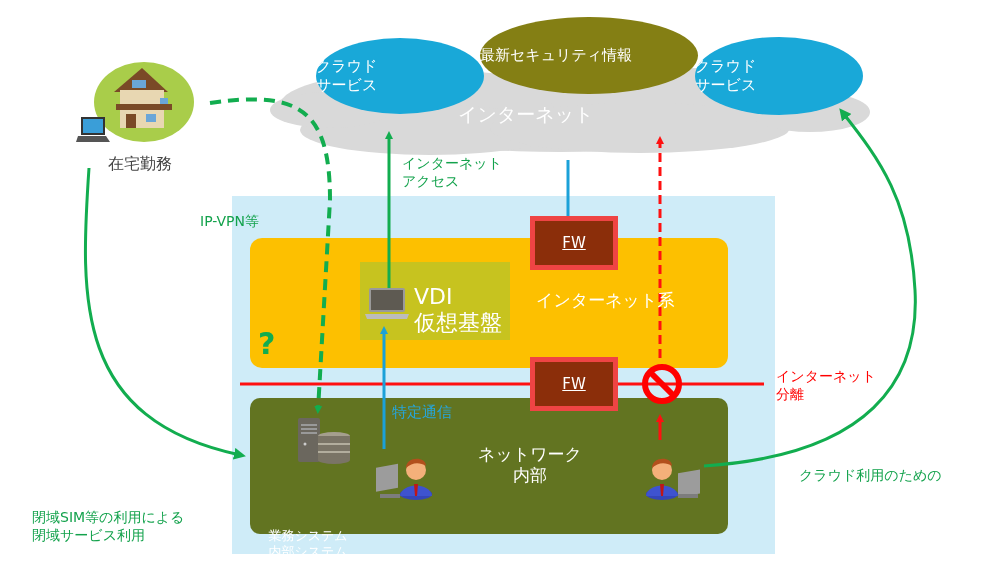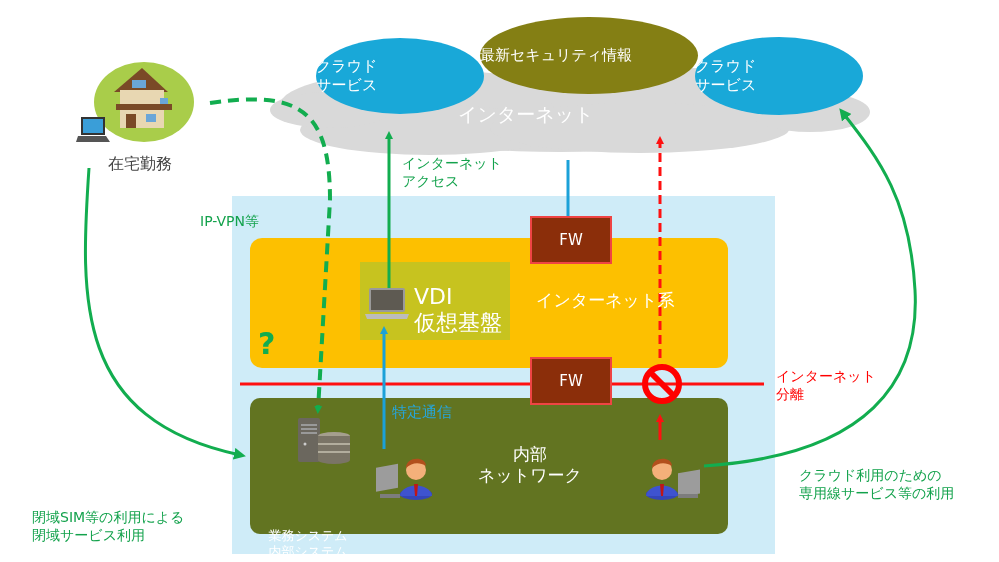--- a/index.html
+++ b/index.html
@@ -3,21 +3,21 @@
 <meta charset="utf-8">
 <style>
   html, body { margin: 0; padding: 0; background: #ffffff; }
   body { width: 999px; height: 562px; position: relative; overflow: hidden;
          font-family: "DejaVu Sans", "Liberation Sans", sans-serif; }
   .abs { position: absolute; }
   svg.layer { position: absolute; left: 0; top: 0; }
   .txt { position: absolute; white-space: nowrap; line-height: 1.25; }
   .center { text-align: center; }
   .ellipse { position: absolute; border-radius: 50%; display: flex; align-items: center; justify-content: flex-start; text-align: center; color: #ffffff; font-size: 15px; line-height: 1.3; }
-  .fw { position: absolute; background: #8b2e0a; color: #ffffff; font-size: 15px; display: flex; align-items: center; justify-content: center; border: 2px solid #ef4444; }
+  .fw { position: absolute; background: #8b2e0a; color: #ffffff; font-size: 15px; display: flex; align-items: center; justify-content: center; border: 5px solid #ef4444; text-decoration: underline; }
 </style>
 </head>
 <body>
 
 <svg class="layer" width="999" height="562">
   <g fill="#d9d9d9">
     <ellipse cx="430" cy="105" rx="150" ry="35"></ellipse>
     <ellipse cx="560" cy="112" rx="220" ry="40"></ellipse>
     <ellipse cx="700" cy="100" rx="150" ry="32"></ellipse>
     <ellipse cx="430" cy="130" rx="130" ry="25"></ellipse>
@@ -141,22 +141,22 @@
   <ellipse cx="22" cy="46" rx="16" ry="6" fill="#3446b8"></ellipse>
   <path d="M6,48 C8,34 36,34 38,48 z" fill="#3e53cf"></path>
   <path d="M20,36 L24,36 L23,48 L21,48 z" fill="#c01616"></path>
   <circle cx="22" cy="22" r="10" fill="#f4b07a"></circle>
   <path d="M12,20 C12,8 32,8 32,18 C26,14 18,14 12,20 z" fill="#b2501c"></path>
   <rect x="38" y="24" width="22" height="24" fill="#9c9c9c" transform="skewY(-10) translate(0,8)"></rect>
   <rect x="38" y="46" width="20" height="4" fill="#7d7d7d"></rect>
 </svg>
 
 <div class="txt center" style="left:470px; top:444px; width:120px; font-size:17px; color:#ffffff;">
+  <div>ネットワーク</div>
   <div>内部</div>
-  <div>ネットワーク</div>
 </div>
 
 <svg class="abs" style="left:76px; top:62px;" width="120" height="82" viewBox="0 0 120 82">
   <ellipse cx="68" cy="40" rx="50" ry="40" fill="#a9cd4a"></ellipse>
   <path d="M38,30 L66,6 L92,30 z" fill="#7a4a27"></path>
   <rect x="44" y="28" width="44" height="38" fill="#e8d7b2"></rect>
   <rect x="40" y="42" width="56" height="6" fill="#7a4a27"></rect>
   <rect x="56" y="18" width="14" height="8" fill="#6aa6d8"></rect>
   <rect x="50" y="52" width="10" height="14" fill="#7a4a27"></rect>
   <rect x="70" y="52" width="10" height="8" fill="#6aa6d8"></rect>
@@ -175,19 +175,18 @@
 
 <div class="txt" style="left:392px; top:403px; font-size:15px; color:#26a6dc;">特定通信</div>
 
 <div class="txt" style="left:32px; top:461px; font-size:14px; color:#13a24c;margin-top:48px;">
   <div>閉域SIM等の利用による</div>
   <div>閉域サービス利用</div>
 </div>
 
 <div class="txt" style="left:788px; top:467px; font-size:14px; color:#13a24c;margin-left:11px;">
   <div>クラウド利用のための</div>
-  <div>専用線サービス等の利用</div>
 </div>
 
 <div class="txt" style="left:776px; top:368px; font-size:14px; color:#ff0000;">
   <div>インターネット</div>
   <div>分離</div>
 </div>
 
 </body></html>

